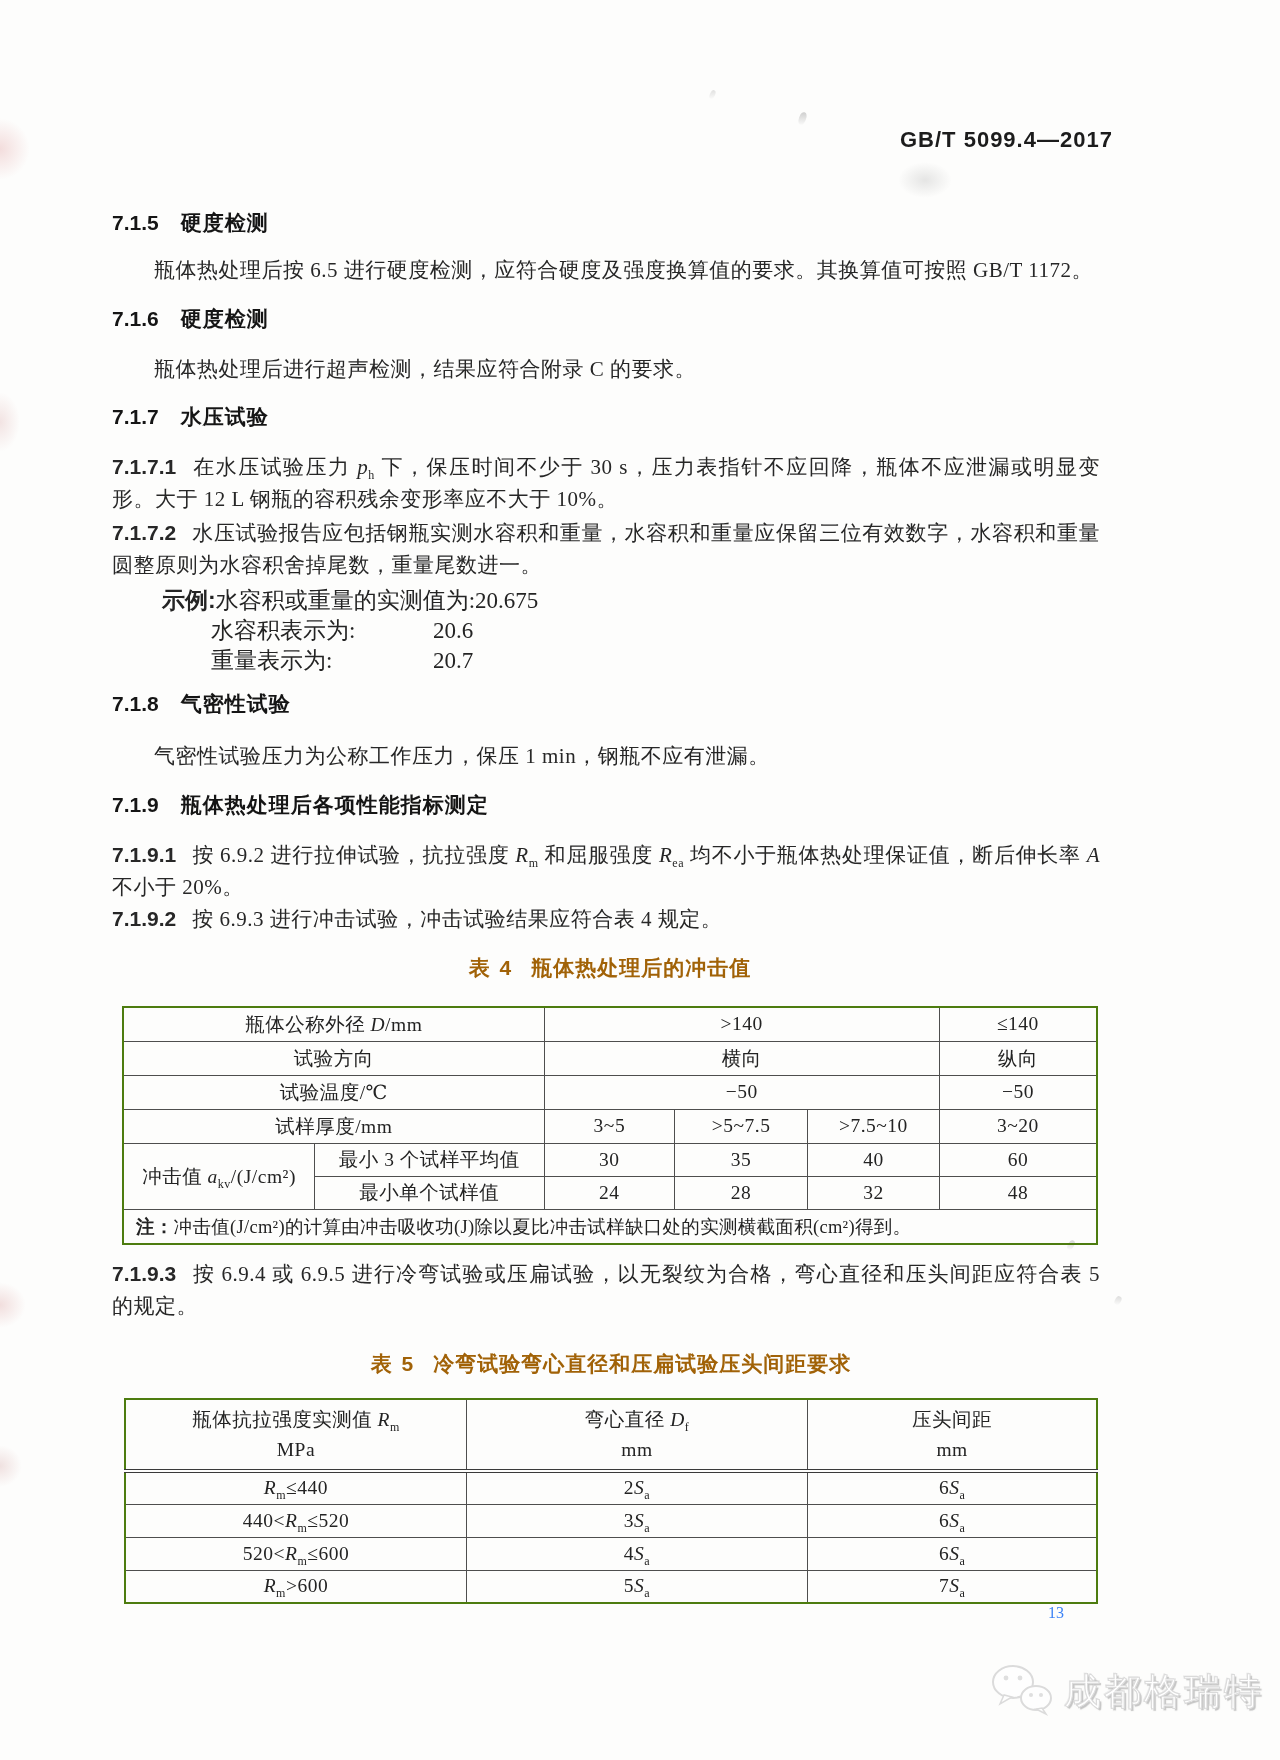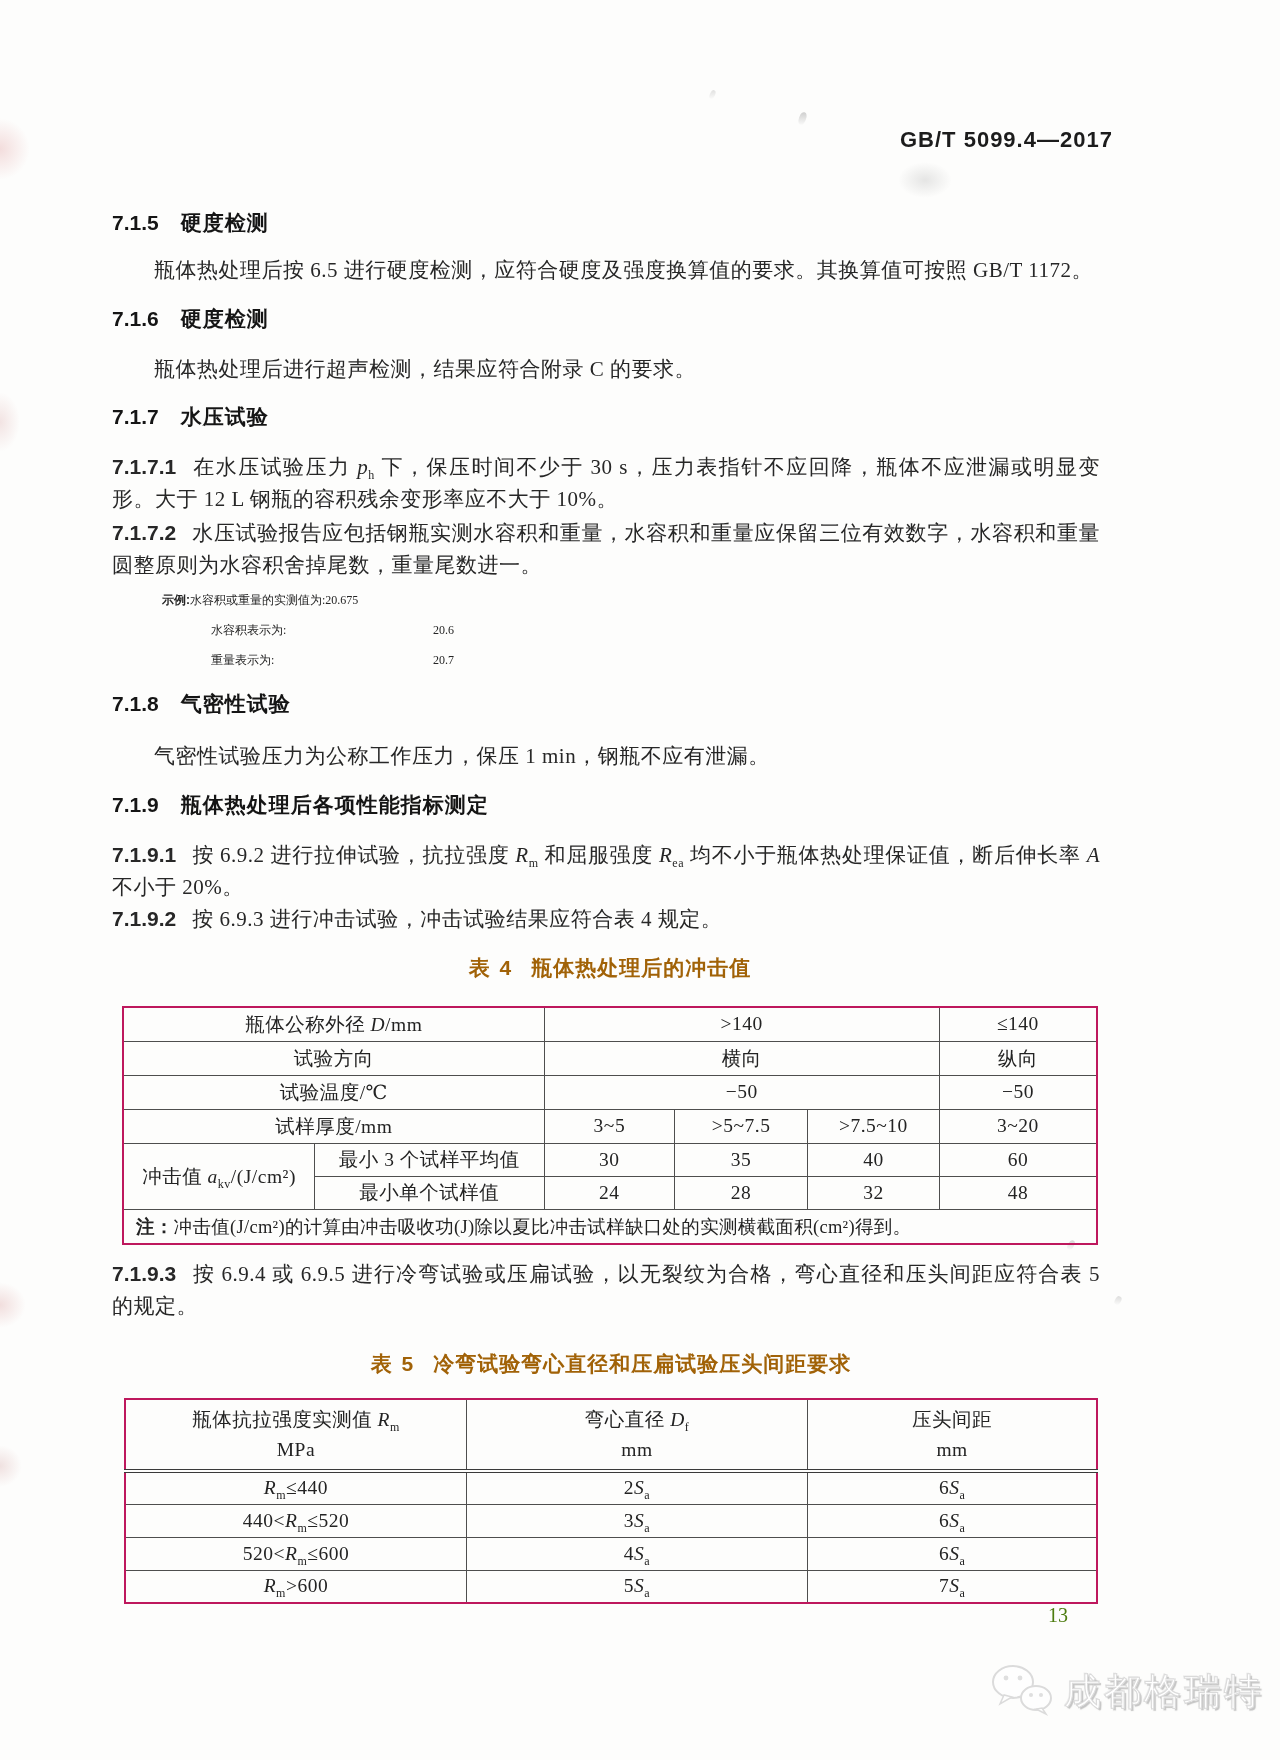--- a/index.html
+++ b/index.html
@@ -9,33 +9,33 @@
   .doc-number{font-family:"Liberation Sans","DejaVu Sans",sans-serif;font-weight:700;
         font-size:22px;letter-spacing:1px;color:#1c1c1c;}
   .heading{font-family:"Liberation Sans","DejaVu Sans",sans-serif;font-weight:700;
         font-size:21px;color:#151515;letter-spacing:1px;}
   .heading .num{margin-right:22px;letter-spacing:0;}
   .para{font-size:21px;line-height:32px;text-align:justify;width:988px;color:#272727;letter-spacing:0.5px;}
   .para.indent{text-indent:2em;}
   .cnum{font-family:"Liberation Sans","DejaVu Sans",sans-serif;font-weight:700;margin-right:16px;letter-spacing:0;}
   i.sym{font-style:italic;font-family:"Liberation Serif","DejaVu Serif",serif;}
   sub.ss{font-size:12px;line-height:0;}
-  .example{font-size:12px;line-height:30px;color:#242424;}
+  .example{font-size:23px;line-height:30px;color:#242424;}
   .ex-label{font-family:"Liberation Sans","DejaVu Sans",sans-serif;font-weight:700;}
   .ex-row .ex-k{display:inline-block;width:222px;}
-  .tbl{border-collapse:collapse;border:2px solid #be185d;background:transparent;padding-left:39px;}
+  .tbl{border-collapse:collapse;border:2px solid #4d7c0f;background:transparent;padding-left:39px;}
   .tbl td{border:1px solid #4e4e4e;text-align:center;vertical-align:middle;
         font-size:19.5px;color:#232323;padding:0 4px;letter-spacing:0.5px;}
   .tbl-title{font-family:"Liberation Sans","DejaVu Sans",sans-serif;font-weight:700;
         font-size:21px;color:#a16207;text-align:center;letter-spacing:1px;}
   .tbl-title .tlabel{margin-right:18px;letter-spacing:2px;}
   .t4 .note-cell{text-align:left;font-size:18.5px;padding:4px 12px;letter-spacing:0.3px;}
   .t5 .hline{line-height:30px;}
   .t5 thead td{border-bottom:4px double #3a3a3a;}
-  .pgnum{font-size:20px;color:#4d7c0f;}
+  .pgnum{font-size:16px;color:#3b82f6;}
   .watermark{display:flex;align-items:center;gap:10px;}
   .wm-text{font-size:37px;font-weight:400;color:#ffffff;letter-spacing:3px;
         -webkit-text-stroke:1px #dadada;
         text-shadow:2px 2px 1px rgba(150,150,150,0.55), -1px -1px 0 rgba(230,230,230,0.8);}
   .artifact{position:absolute;pointer-events:none;}
 </style>
 </head>
 <body>
 
 <div class="page">

